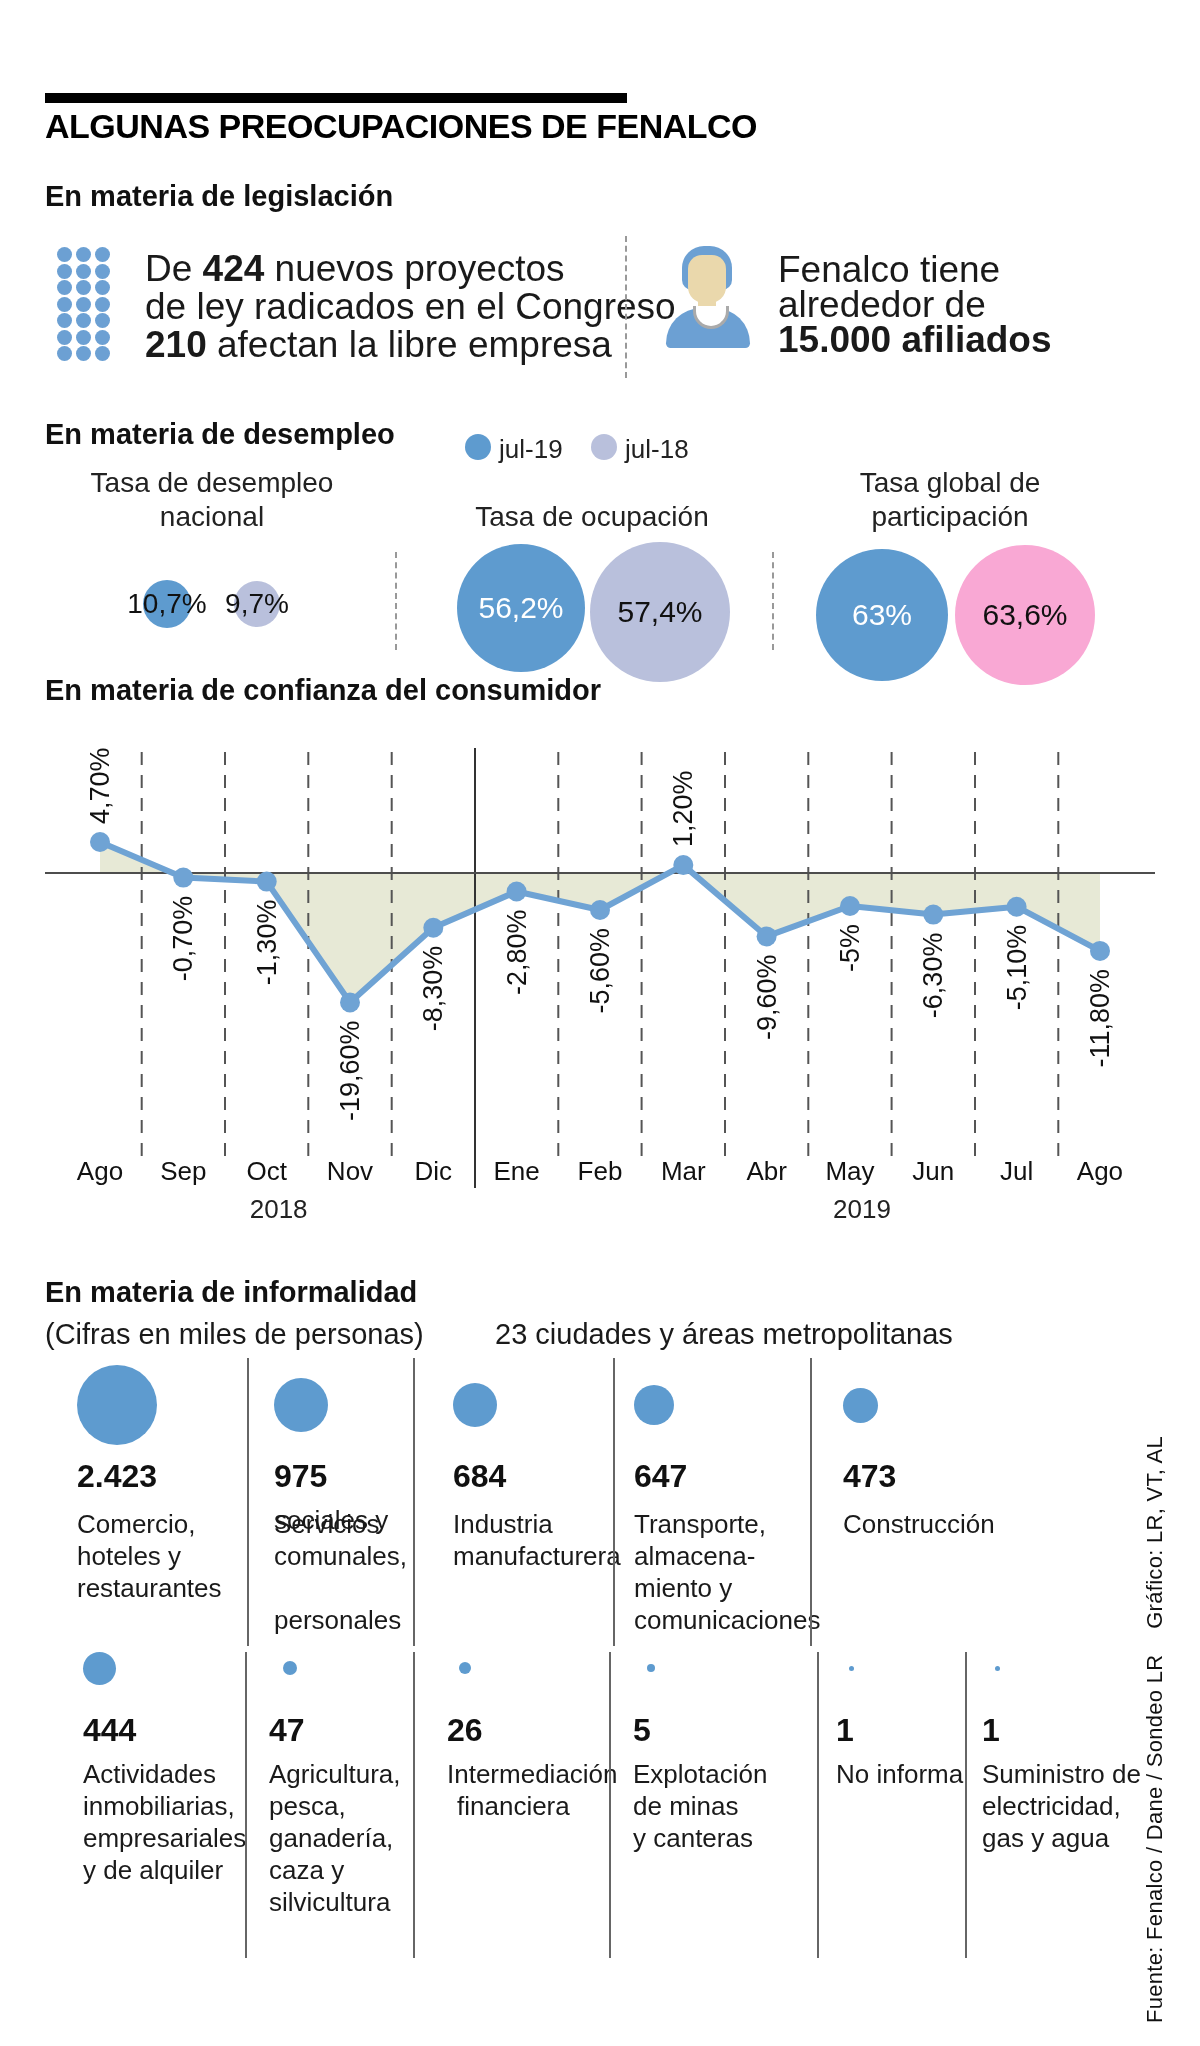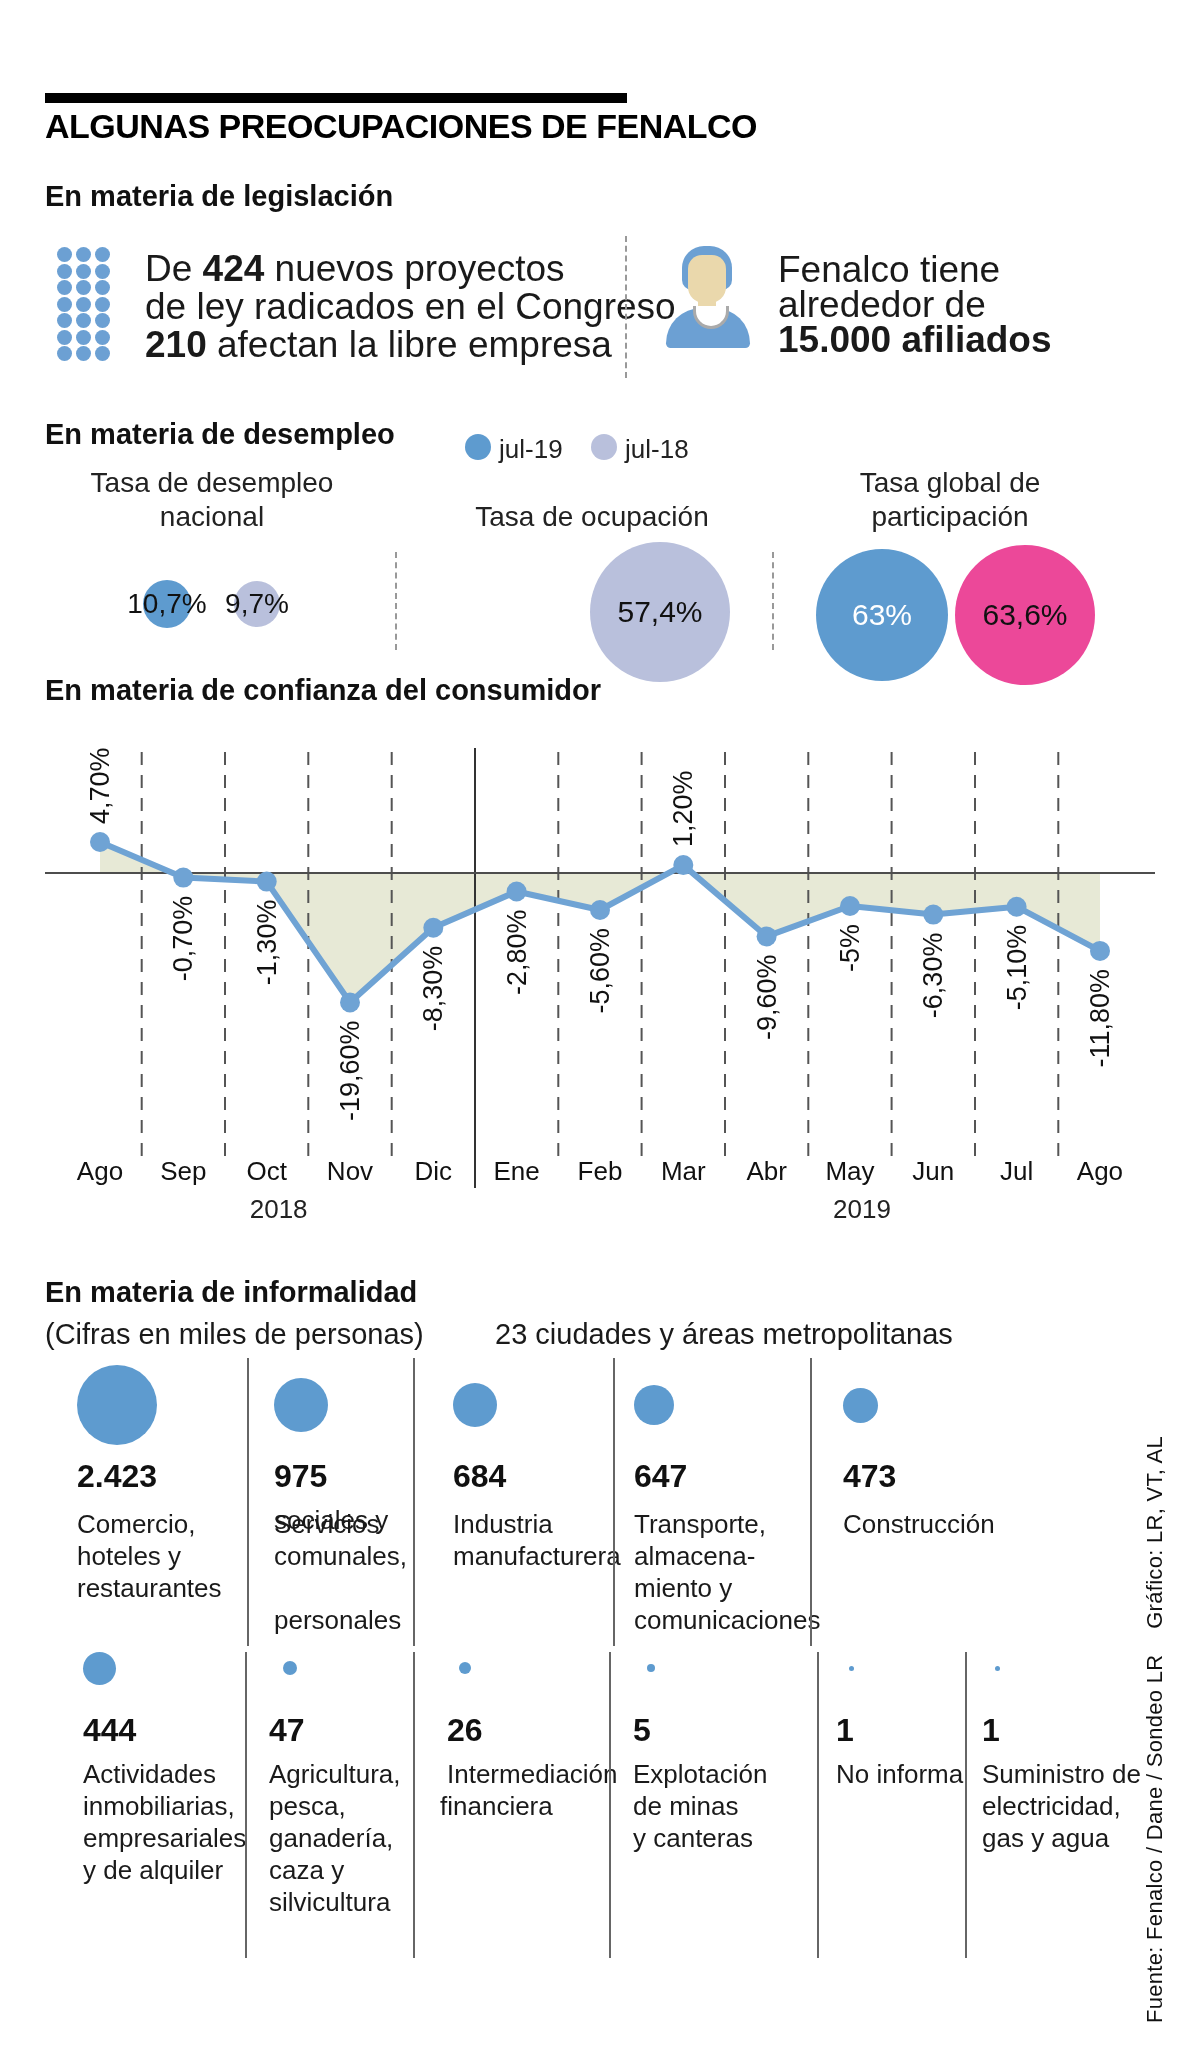--- a/index.html
+++ b/index.html
@@ -110,26 +110,27 @@
     <div>participación</div>
   </div>
 
   <div class="abs bubble" style="left:143px;top:580px;width:48px;height:48px;background:#5E9BCF;"></div>
   <div class="abs small-val" style="left:107px;top:588px;width:120px;">10,7%</div>
   <div class="abs bubble" style="left:234px;top:581px;width:46px;height:46px;background:#B9C0DC;"></div>
   <div class="abs small-val" style="left:197px;top:588px;width:120px;">9,7%</div>
 
   <div class="abs vdash" style="left:395px;top:552px;height:98px;"></div>
 
+  <div class="abs bubble bubble-txt white" style="left:457px;top:544px;width:128px;height:128px;background:#5E9BCF;">56,2%</div>
   <div class="abs bubble bubble-txt black" style="left:590px;top:542px;width:140px;height:140px;background:#B9C0DC;">57,4%</div>
 
   <div class="abs vdash" style="left:772px;top:552px;height:98px;"></div>
 
   <div class="abs bubble bubble-txt white" style="left:816px;top:549px;width:132px;height:132px;background:#5E9BCF;">63%</div>
-  <div class="abs bubble bubble-txt black" style="left:955px;top:545px;width:140px;height:140px;background:#ec4899;">63,6%</div>
+  <div class="abs bubble bubble-txt black" style="left:955px;top:545px;width:140px;height:140px;background:#f9a8d4;">63,6%</div>
 
   <div class="abs sec-h" style="left:45px;top:674px;">En materia de confianza del consumidor</div>
   <svg id="chart-svg" class="abs" style="left:0;top:730px;" width="1200" height="500" viewBox="0 0 1200 500">
       <path d="M 100,143 L 100.0,112.0 L 183.3,147.6 L 266.7,151.6 L 350.0,272.4 L 433.3,197.8 L 516.6,161.5 L 600.0,180.0 L 683.3,135.1 L 766.6,206.4 L 850.0,176.0 L 933.3,184.6 L 1016.6,176.7 L 1100.0,220.9 L 1100.0,143 Z" fill="#E7E9D6" stroke="none"></path>
       <line x1="141.7" y1="22" x2="141.7" y2="427" stroke="#555" stroke-width="2" stroke-dasharray="13,10"></line>
       <line x1="225.0" y1="22" x2="225.0" y2="427" stroke="#555" stroke-width="2" stroke-dasharray="13,10"></line>
       <line x1="308.3" y1="22" x2="308.3" y2="427" stroke="#555" stroke-width="2" stroke-dasharray="13,10"></line>
       <line x1="391.7" y1="22" x2="391.7" y2="427" stroke="#555" stroke-width="2" stroke-dasharray="13,10"></line>
       <line x1="475.0" y1="18" x2="475.0" y2="458" stroke="#333" stroke-width="2"></line>
       <line x1="558.3" y1="22" x2="558.3" y2="427" stroke="#555" stroke-width="2" stroke-dasharray="13,10"></line>
@@ -225,21 +226,21 @@
       <div class="abs bubble" style="left:283px;top:1661px;width:14px;height:14px;background:#5E9BCF;"></div>
       <div class="abs num" style="left:269px;top:1712px;">47</div>
       <div class="abs cat-line" style="left:269px;top:1758px;">Agricultura,</div>
       <div class="abs cat-line" style="left:269px;top:1790px;">pesca,</div>
       <div class="abs cat-line" style="left:269px;top:1822px;">ganadería,</div>
       <div class="abs cat-line" style="left:269px;top:1854px;">caza y</div>
       <div class="abs cat-line" style="left:269px;top:1886px;">silvicultura</div>
       <div class="abs bubble" style="left:459px;top:1662px;width:12px;height:12px;background:#5E9BCF;"></div>
       <div class="abs num" style="left:447px;top:1712px;">26</div>
       <div class="abs cat-line" style="left:447px;top:1758px;">Intermediación</div>
-      <div class="abs cat-line" style="left:440px;top:1790px;">financiera</div>
+      <div class="abs cat-line" style="left:457px;top:1790px;">financiera</div>
       <div class="abs bubble" style="left:647px;top:1664px;width:8px;height:8px;background:#5E9BCF;"></div>
       <div class="abs num" style="left:633px;top:1712px;">5</div>
       <div class="abs cat-line" style="left:633px;top:1758px;">Explotación</div>
       <div class="abs cat-line" style="left:633px;top:1790px;">de minas</div>
       <div class="abs cat-line" style="left:633px;top:1822px;">y canteras</div>
       <div class="abs bubble" style="left:849px;top:1665.5px;width:5px;height:5px;background:#5E9BCF;"></div>
       <div class="abs num" style="left:836px;top:1712px;">1</div>
       <div class="abs cat-line" style="left:836px;top:1758px;text-align:right;">No informa</div>
       <div class="abs bubble" style="left:995px;top:1665.5px;width:5px;height:5px;background:#5E9BCF;"></div>
       <div class="abs num" style="left:982px;top:1712px;">1</div>

